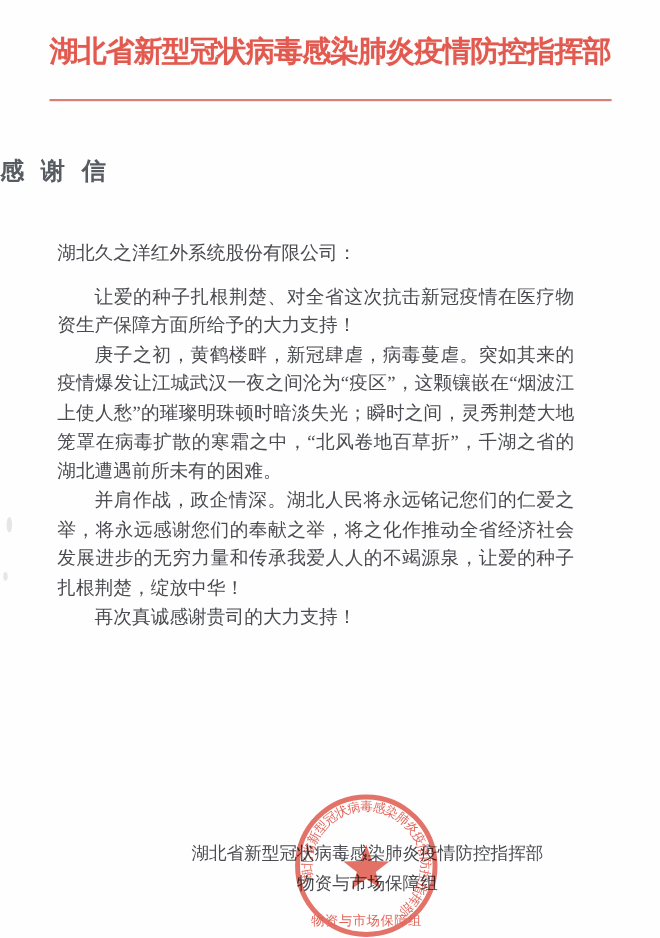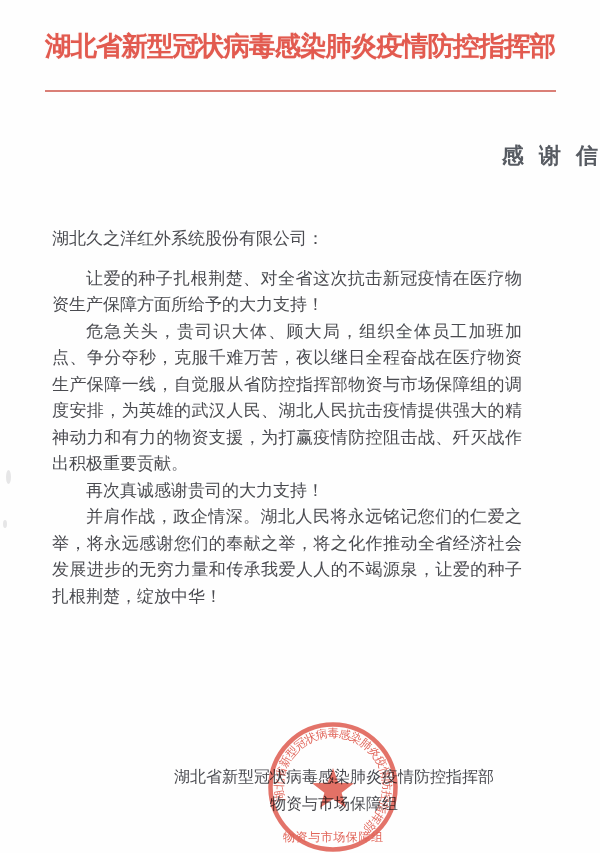--- a/index.html
+++ b/index.html
@@ -27,28 +27,28 @@
     white-space:nowrap;
     text-shadow:0 0 1px rgba(226,90,79,.35);
   }
   .letterhead-rule{
     position:absolute;top:90px;left:45px;width:511px;height:2px;
     background:var(--rule-red,#d4695f);
     opacity:.85;
   }
   .letter-title{
     position:absolute;top:141px;left:0;width:600px;
-    text-align:right;
+    text-align:left;
     color:var(--title-gray,#575b62);
     font-family:"Liberation Sans","DejaVu Sans",sans-serif;
     font-size:22px;font-weight:600;
     letter-spacing:2px;word-spacing:5px;
   }
   .letter-body{
-    position:absolute;top:226px;left:52px;width:470px;
+    position:absolute;top:217px;left:52px;width:470px;
     color:var(--body-gray,#4a4b50);
     font-size:17px;line-height:26.5px;
     text-align:justify;
   }
   .letter-body p{margin:0;padding:0;text-indent:2em;}
   .letter-body p.salutation{text-indent:0;}
   .letter-body p.first-para{margin-top:13px;}
   .signature{
     position:absolute;top:763px;left:84px;width:500px;
     text-align:center;
@@ -77,23 +77,23 @@
 <div class="page">
 
   <div class="letterhead">湖北省新型冠状病毒感染肺炎疫情防控指挥部</div>
   <div class="letterhead-rule"></div>
 
   <div class="letter-title">感 谢 信</div>
 
   <div class="letter-body">
     <p class="salutation">湖北久之洋红外系统股份有限公司：</p>
     <p class="first-para">让爱的种子扎根荆楚、对全省这次抗击新冠疫情在医疗物资生产保障方面所给予的大力支持！</p>
-    <p>危急关头，贵司识大体、顾大局，组织全体员工加班加点、争分夺秒，克服千难万苦，夜以继日全程奋战在医疗物资生产保障一线，自觉服从省防控指挥部物资与市场保障组的调度安排，为英雄的武汉人民、湖北人民抗击疫情提供强大的精神动力和有力的物资支援，为打赢疫情防控阻击战、歼灭战作出积极重要贡献。</p>
+    <p>庚子之初，黄鹤楼畔，新冠肆虐，病毒蔓虐。突如其来的疫情爆发让江城武汉一夜之间沦为“疫区”，这颗镶嵌在“烟波江上使人愁”的璀璨明珠顿时暗淡失光；瞬时之间，灵秀荆楚大地笼罩在病毒扩散的寒霜之中，“北风卷地百草折”，千湖之省的湖北遭遇前所未有的困难。</p>
+    <p>并肩作战，政企情深。湖北人民将永远铭记您们的仁爱之举，将永远感谢您们的奉献之举，将之化作推动全省经济社会发展进步的无穷力量和传承我爱人人的不竭源泉，让爱的种子扎根荆楚，绽放中华！</p>
     <p>再次真诚感谢贵司的大力支持！</p>
-    <p>并肩作战，政企情深。湖北人民将永远铭记您们的仁爱之举，将永远感谢您们的奉献之举，将之化作推动全省经济社会发展进步的无穷力量和传承我爱人人的不竭源泉，让爱的种子扎根荆楚，绽放中华！</p>
   </div>
 
   <div class="signature">
     <div>湖北省新型冠状病毒感染肺炎疫情防控指挥部</div>
     <div>物资与市场保障组</div>
   </div>
 
   <svg class="stamp" viewBox="0 0 150 150" width="150" height="150">
     <circle cx="75" cy="75" r="62.5" fill="none" stroke="#dc4638" stroke-width="4.5" stroke-opacity="0.9"></circle>
     <path id="stamp-arc-path" d="M 26.9,88.8 A 50,50 0 1 1 102.9,116.4" fill="none"></path>

